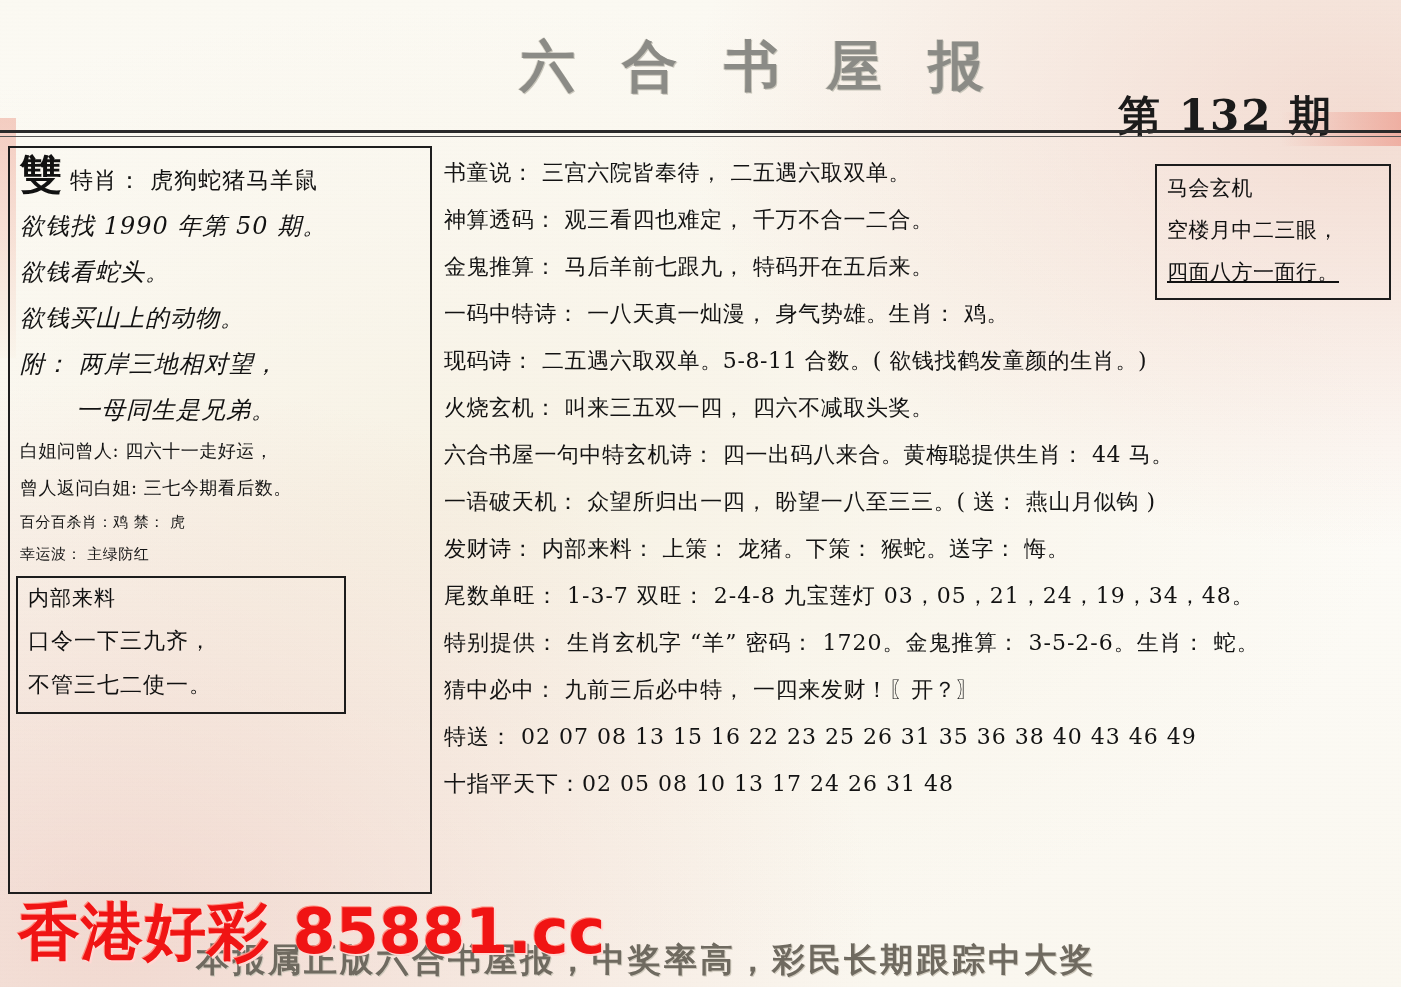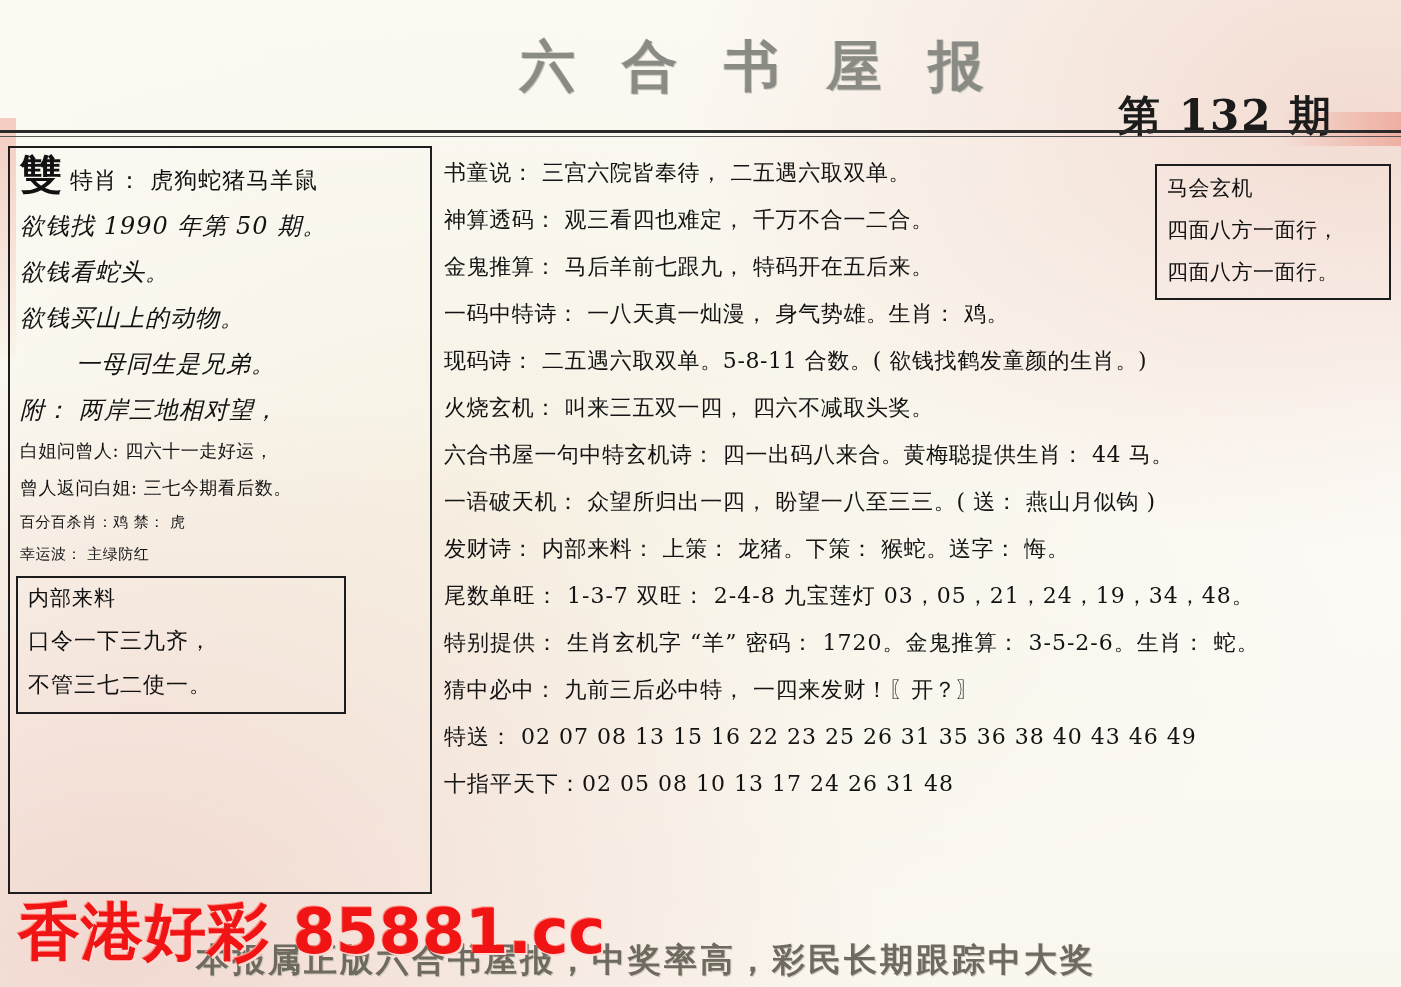--- a/index.html
+++ b/index.html
@@ -191,20 +191,21 @@
   }
   .right-box .rb-line {
     font-size: 21px;
     color: #111;
     margin-bottom: 14px;
     letter-spacing: 0.5px;
     white-space: nowrap;
   }
   .right-box .rb-line:last-child {
     margin-bottom: 0;
+    text-decoration: underline;
   }
 
   
   .footer-slogan {
     position: absolute;
     left: 196px;
     top: 938px;
     font-size: 33px;
     font-weight: bold;
     color: #6f6a60;
@@ -263,22 +264,22 @@
   <div class="content">
 
     <div class="col-left">
       <div class="big-char-row">
         <span class="big-char">雙</span>
         <span class="tex-line" style="margin-top:12px;">特肖： 虎狗蛇猪马羊鼠</span>
       </div>
       <div class="lead-line">欲钱找 1990 年第 50 期。</div>
       <div class="lead-line">欲钱看蛇头。</div>
       <div class="lead-line">欲钱买山上的动物。</div>
+      <div class="lead-line">附： 两岸三地相对望，</div>
       <div class="lead-line indent">一母同生是兄弟。</div>
-      <div class="lead-line">附： 两岸三地相对望，</div>
 
       <div class="small-line">白姐问曾人: 四六十一走好运，</div>
       <div class="small-line">曾人返问白姐: 三七今期看后数。</div>
       <div class="small-line tiny">百分百杀肖：鸡  禁： 虎</div>
       <div class="small-line tiny">幸运波： 主绿防红</div>
 
       <div class="inner-box">
         <div class="ib-title">内部来料</div>
         <div class="ib-line">口令一下三九齐，</div>
         <div class="ib-line">不管三七二使一。</div>
@@ -298,21 +299,21 @@
       <div class="mid-line num">尾数单旺： 1-3-7 双旺： 2-4-8 九宝莲灯 03，05，21，24，19，34，48。</div>
       <div class="mid-line num">特别提供： 生肖玄机字 “羊” 密码： 1720。金鬼推算： 3-5-2-6。生肖： 蛇。</div>
       <div class="mid-line">猜中必中： 九前三后必中特， 一四来发财！〖开？〗</div>
       <div class="mid-line num">特送： 02 07 08 13 15 16 22 23 25 26 31 35 36 38 40 43 46 49</div>
       <div class="mid-line num">十指平天下：02 05 08 10 13 17 24 26 31 48</div>
     </div>
 
     <div class="col-right">
       <div class="right-box">
         <div class="rb-line">马会玄机</div>
-        <div class="rb-line">四面八方一面行，</div>
+        <div class="rb-line">空楼月中二三眼，</div>
         <div class="rb-line">四面八方一面行。</div>
       </div>
     </div>
   </div>
 
   <div class="footer-slogan">本报属正版六合书屋报，中奖率高，彩民长期跟踪中大奖</div>
   <div class="watermark">
     <span>香港好彩</span>
     <span class="num">85881.cc</span>
   </div>

